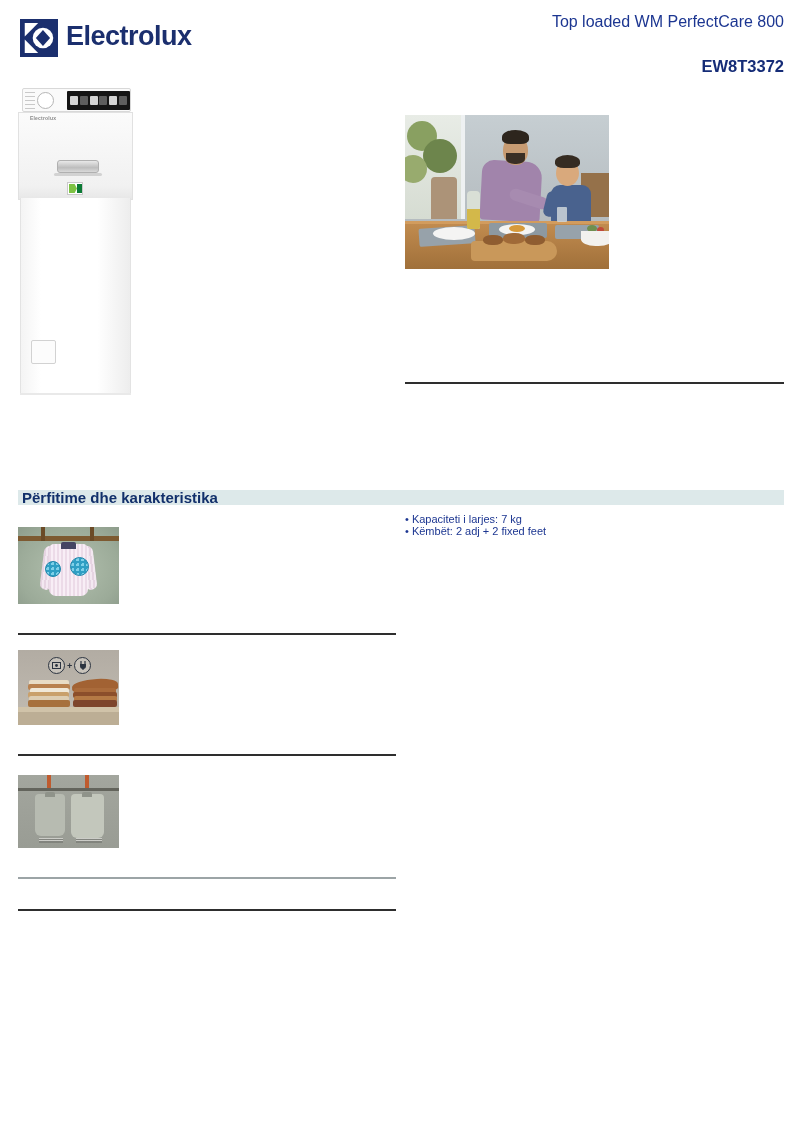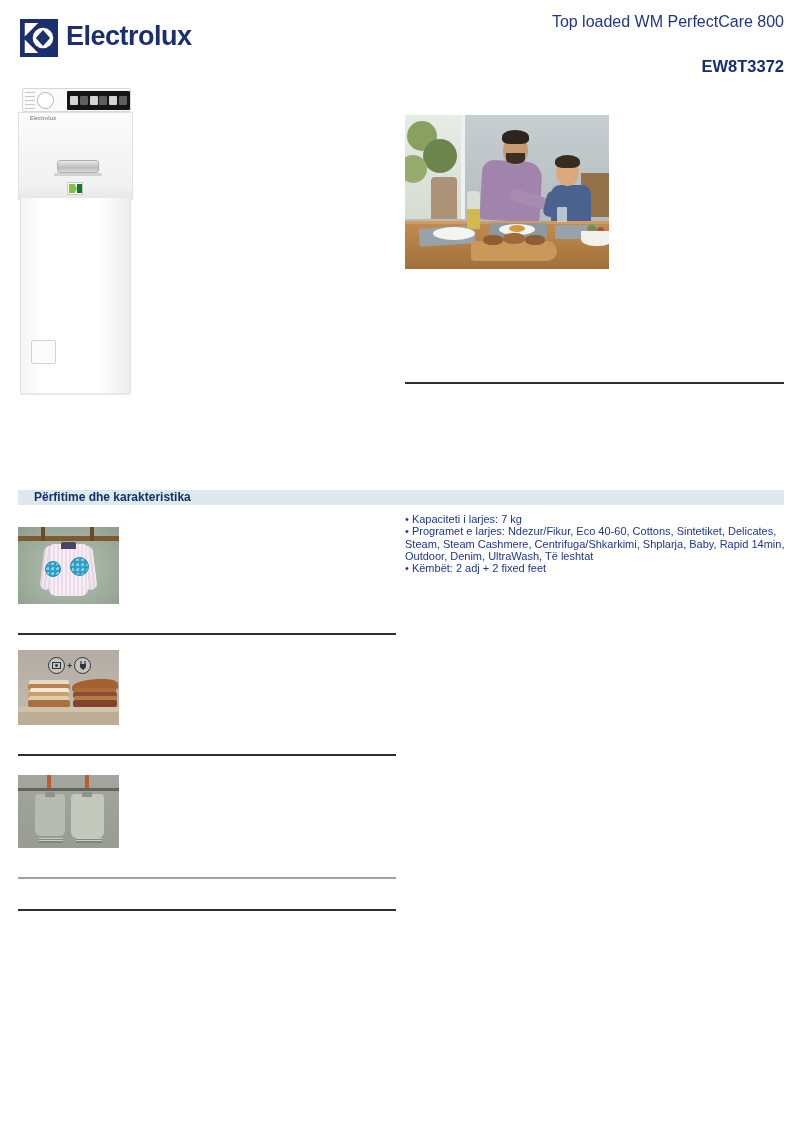--- a/index.html
+++ b/index.html
@@ -60,21 +60,21 @@
   .ph-salad{border-radius:50%;}
   .ph-board{left:66px;top:126px;width:86px;height:20px;background:#c9985a;border-radius:4px 10px 10px 4px;}
   .ph-bread{background:#8f5d31;border-radius:45%;}
 
   
   .rule{background:#2e2e2e;}
   .rule-gray{background:#9ca4a6;}
 
   
   .section-bar{left:18px;top:490px;width:766px;height:15px;background:#dde9ea;}
-  .section-title{padding-left:16px;font-size:12px;font-weight:700;line-height:15px;color:#12306b;}
+  .section-title{padding-left:4px;font-size:15px;font-weight:700;line-height:15px;color:#12306b;}
 
   
   .features{left:405px;top:513px;width:380px;font-size:11px;line-height:12.3px;color:#1c3691;}
 
   
   .feat1{left:18px;top:527px;width:101px;height:77px;overflow:hidden;background:radial-gradient(ellipse at 50% 55%,#b3c1af 0%,#9cab99 70%,#8d9c8b 100%);}
   .f1-rail{left:0;top:9px;width:101px;height:5px;background:#7d5a31;}
   .f1-post{top:0;width:4px;height:14px;background:#6b4b27;}
   .f1-shirt{left:31px;top:17px;width:39px;height:52px;border-radius:5px 5px 7px 7px;
             background:repeating-linear-gradient(90deg,#ecdbe8 0 2px,#f8eef6 2px 4px);}
@@ -182,21 +182,20 @@
   </div>
 
   <div class="abs rule" style="left:405px;top:382px;width:379px;height:2px;"></div>
 
   <div class="abs section-bar">
     <div class="section-title">Përfitime dhe karakteristika</div>
   </div>
 
   <div class="abs features">
       <div>• Kapaciteti i larjes: 7 kg</div>
-      <div>• Programet e larjes: Ndezur/Fikur, Eco 40-60, Cottons, Sintetiket, Delicates, Steam, Steam Cashmere, Centrifuga/Shkarkimi, Shplarja, Baby, Rapid 14min, Outdoor, Denim, UltraWash, Të leshtat</div>
       <div>• Këmbët: 2 adj + 2 fixed feet</div>
     </div>
 
   <div class="abs feat1">
     <div class="abs f1-rail"></div>
     <div class="abs f1-post" style="left:23px;"></div>
     <div class="abs f1-post" style="left:72px;"></div>
     <div class="abs f1-sleeve" style="left:24px;transform:rotate(7deg);"></div>
     <div class="abs f1-sleeve" style="left:65px;transform:rotate(-7deg);"></div>
     <div class="abs f1-shirt"></div>

